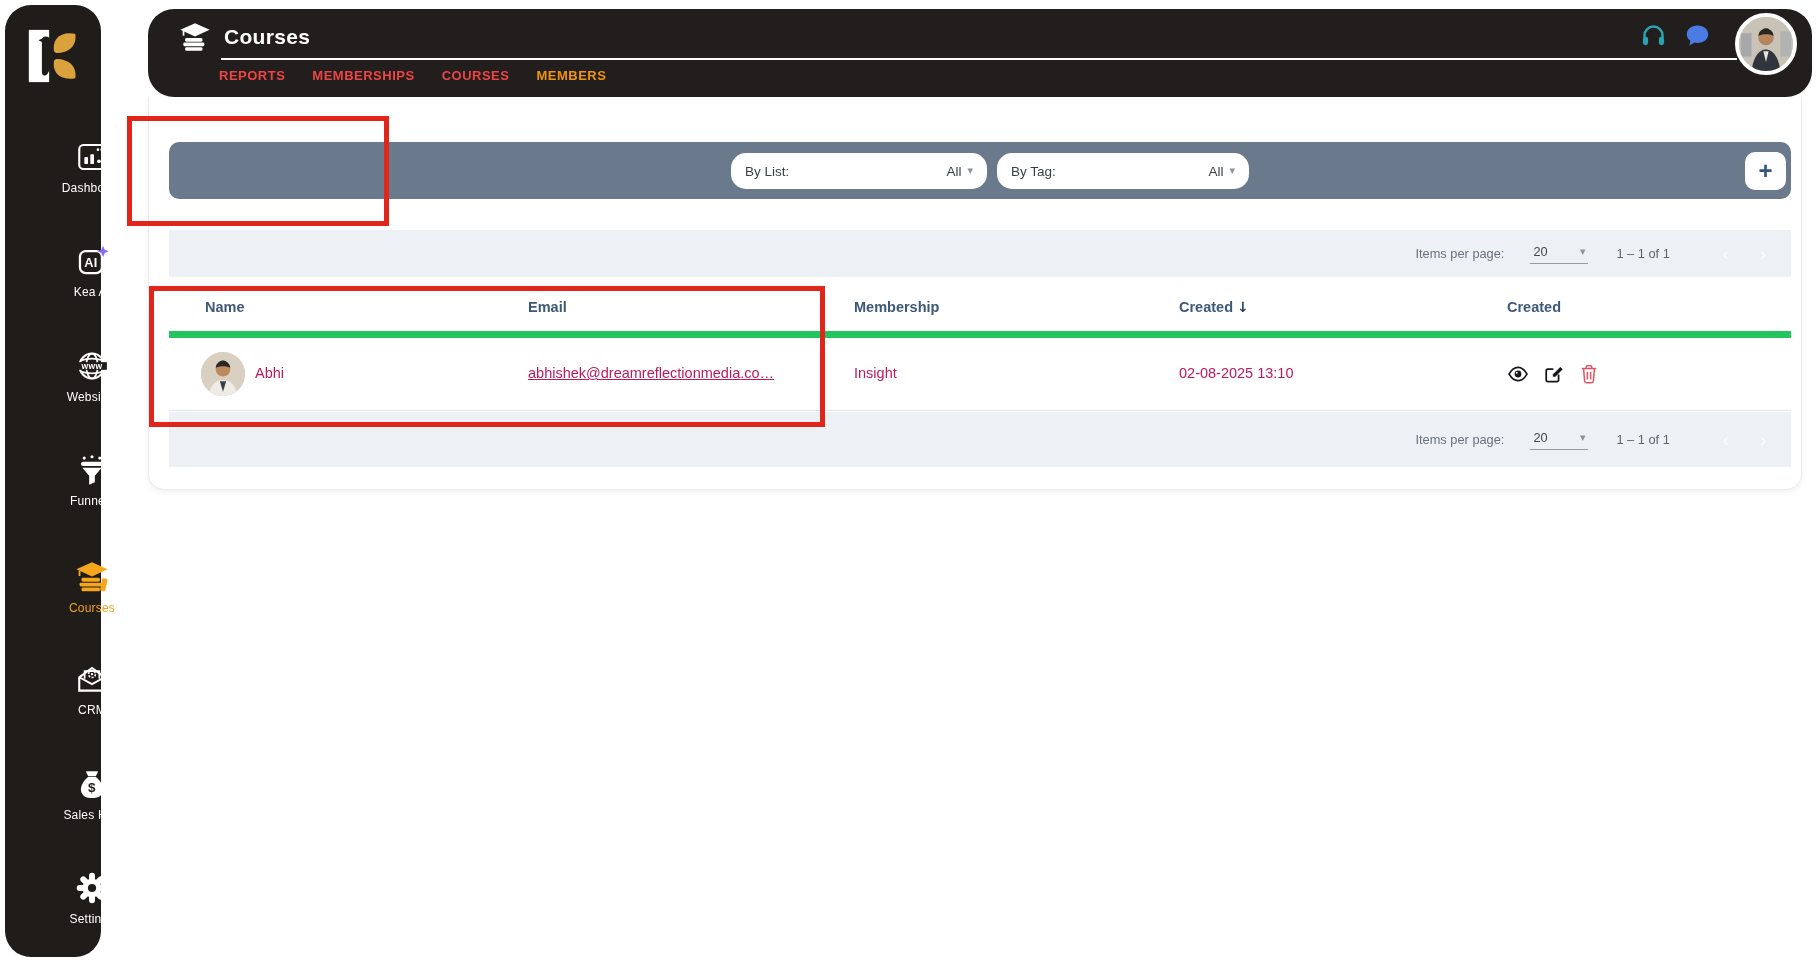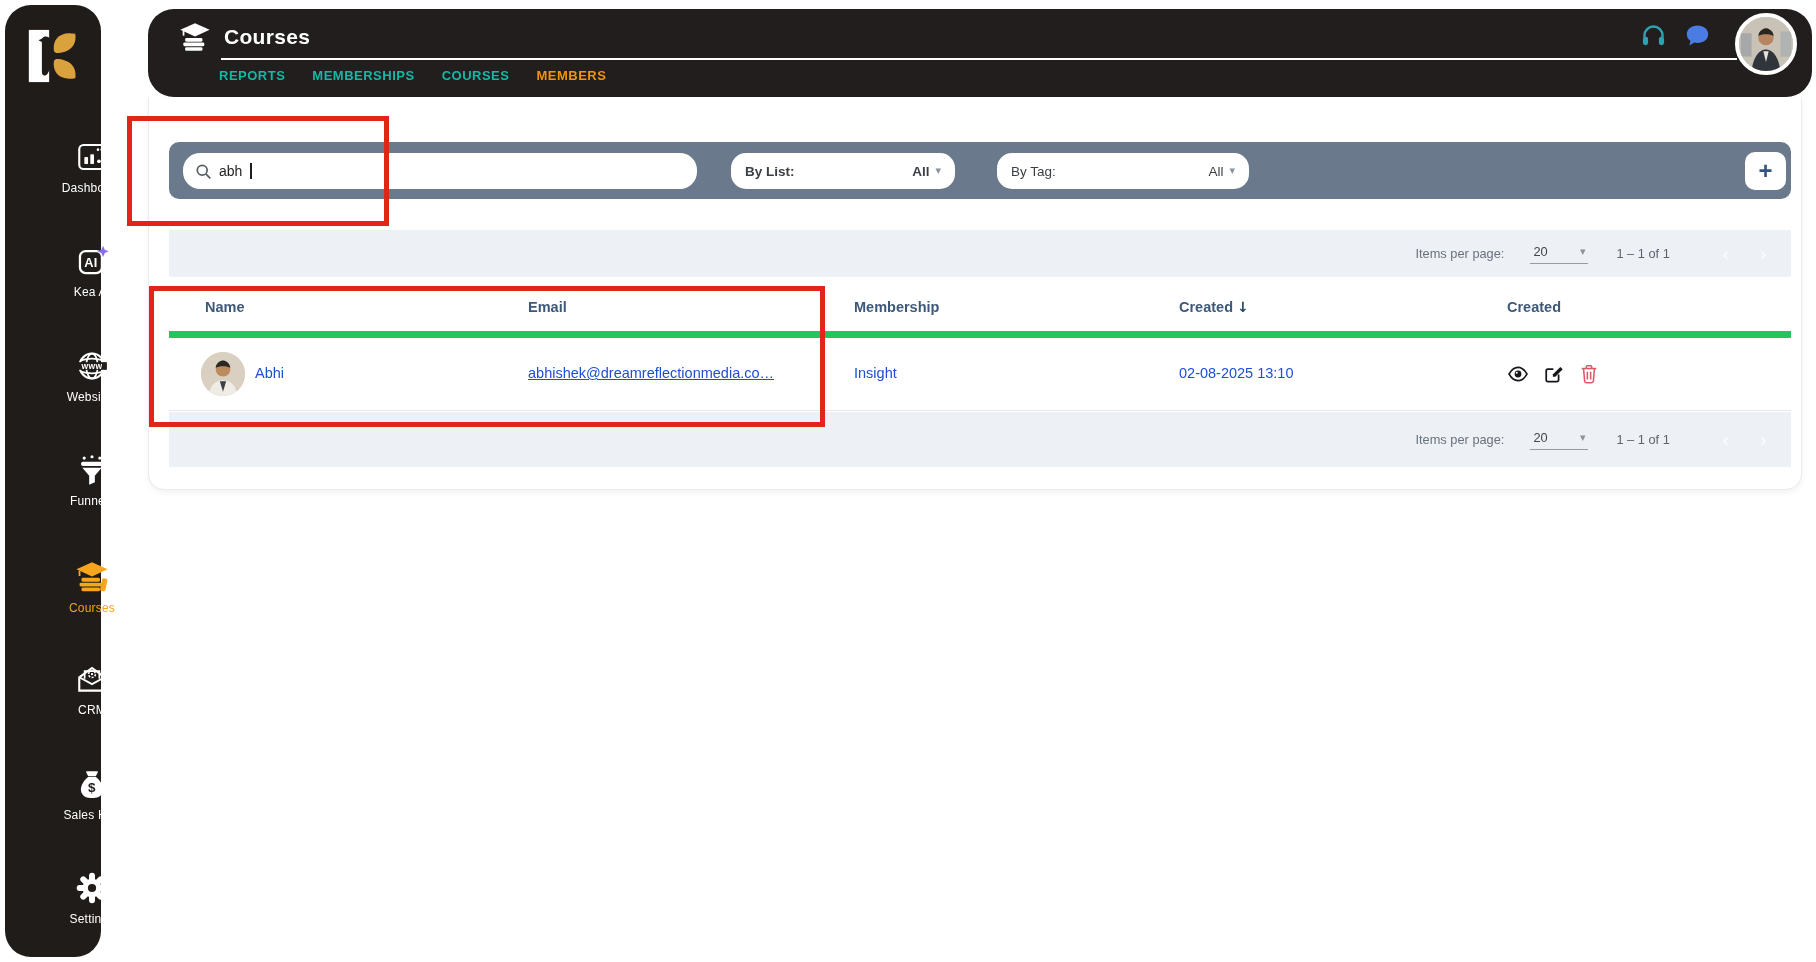--- a/index.html
+++ b/index.html
@@ -25,21 +25,21 @@
 
   
   #hdr {
     position:absolute; left:148px; top:9px; width:1664px; height:88px;
     background:#221e1d; border-radius:26px; z-index:4;
   }
   .hdr-title-row { position:absolute; left:30px; top:12px; display:flex; align-items:center; gap:12px; }
   .hdr-title { color:#ffffff; font-size:21px; font-weight:bold; letter-spacing:.3px; }
   .hdr-underline { position:absolute; left:73px; top:49px; width:1516px; height:2px; background:#ffffff; }
   .hdr-tabs { position:absolute; left:71px; top:59px; display:flex; gap:27px; }
-  .hdr-tab { color:#14b8a6; font-size:13px; font-weight:bold; letter-spacing:.5px; cursor:pointer; }
+  .hdr-tab { color:#ef4444; font-size:13px; font-weight:bold; letter-spacing:.5px; cursor:pointer; }
   .hdr-tab.active { color:#ef940b; }
   .hdr-icons { position:absolute; left:1492px; top:13px; display:flex; gap:17px; align-items:center; }
   .hdr-avatar {
     position:absolute; right:15px; top:4px; width:62px; height:62px; border-radius:50%;
     border:4px solid #ffffff; overflow:hidden; z-index:6; background:#c9c2b6; cursor:pointer;
   }
 
   
   #card {
     position:absolute; left:148px; top:97px; width:1654px; height:393px; background:#ffffff;
@@ -52,21 +52,21 @@
     position:absolute; left:34px; top:56px; width:514px; height:36px; background:#fff;
     border-radius:17px; display:flex; align-items:center; padding:0 12px; gap:7px; z-index:2;
   }
   .search-text { font-size:14px; color:#1d1d1f; }
   .cursor-bar { display:inline-block; width:1.5px; height:16px; background:#1d1d1f; margin-left:1px; vertical-align:middle; }
   .pill {
     position:absolute; top:56px; height:36px; background:#fff; border-radius:15px; z-index:2;
     display:flex; align-items:center; justify-content:space-between; padding:0 14px;
     font-size:13.5px; color:#3a3f45; cursor:pointer;
   }
-  .pill-list { left:582px; width:224px;font-weight:bold; }
+  .pill-list { left:582px; width:256px; }
   .pill-tag  { left:848px; width:252px; }
   .pill-val  { display:flex; align-items:flex-start; gap:6px; }
   .caret { color:#8a94a0; font-size:11px; }
   .add-btn {
     position:absolute; left:1596px; top:55px; width:41px; height:38px; background:#fff;
     border:none; border-radius:10px; z-index:2; cursor:pointer;
     display:flex; align-items:center; justify-content:center;
     color:#33557f; font-size:24px; font-weight:bold; line-height:1;
   }
 
@@ -90,21 +90,21 @@
            border-bottom:7px solid #22c55e; }
   .th { position:absolute; top:22px; font-size:14.5px; font-weight:bold; color:#3d5878; }
   .th-0{left:36px} .th-1{left:359px} .th-2{left:685px} .th-3{left:1010px; display:flex; gap:4px; cursor:pointer;}
   .th-4{left:1338px}
   .sort-arrow { color:#24455e; font-weight:bold; font-size:14px; }
 
   .trow { position:absolute; left:20px; top:241px; width:1622px; height:73px;
           border-bottom:1px solid #e2e6ea; background:#fff; }
   .row-avatar { position:absolute; left:32px; top:14px; width:44px; height:44px;
                 border-radius:50%; overflow:hidden; background:#d9d0c2; }
-  .td { position:absolute; top:27px; font-size:14.5px; color:#1d4ed8; white-space:nowrap; }
+  .td { position:absolute; top:27px; font-size:14.5px; color:#be185d; white-space:nowrap; }
   .td-name{left:86px} .td-email{left:359px; max-width:320px; overflow:hidden;text-decoration:underline;}
   .td-mem{left:685px} .td-created{left:1010px}
   .row-actions { position:absolute; left:1338px; top:25px; display:flex; gap:14px; align-items:center; }
   .act-btn { background:none; border:none; padding:0; cursor:pointer; display:flex; }
 
   
   .annot { position:absolute; border:5px solid #e1251b; z-index:40; pointer-events:none; }
   .annot-1 { left:127px; top:116px; width:262px; height:110px; }
   .annot-2 { left:149px; top:286px; width:676px; height:141px; }
 </style>
@@ -257,28 +257,20 @@
       <circle cx="30" cy="23" r="8.5" fill="#b6845f"></circle>
       <path d="M21.5,21 C22,14.5 28,12.5 30,12.5 C32,12.5 38,14.5 38.5,21 C35,18.5 25,18.5 21.5,21 Z" fill="#2b2620"></path>
     </svg>
   </div>
 </header>
 
 <main id="card">
 
   <div class="filterbar"></div>
 
-  <div class="search-box">
-    <svg width="17" height="17" viewBox="0 0 20 20" fill="none" stroke="#565d66" stroke-width="2">
-      <circle cx="8.5" cy="8.5" r="5.8"></circle>
-        <path d="M13,13 L18,18"></path>
-    </svg>
-    <span class="search-text">abh</span>
-      <span class="cursor-bar"></span>
-  </div>
 
   <div class="pill pill-list">
     <span>By List:</span>
     <span class="pill-val">
       <span>All</span>
       <span class="caret glyph">▾</span>
     </span>
   </div>
 
   <div class="pill pill-tag">

